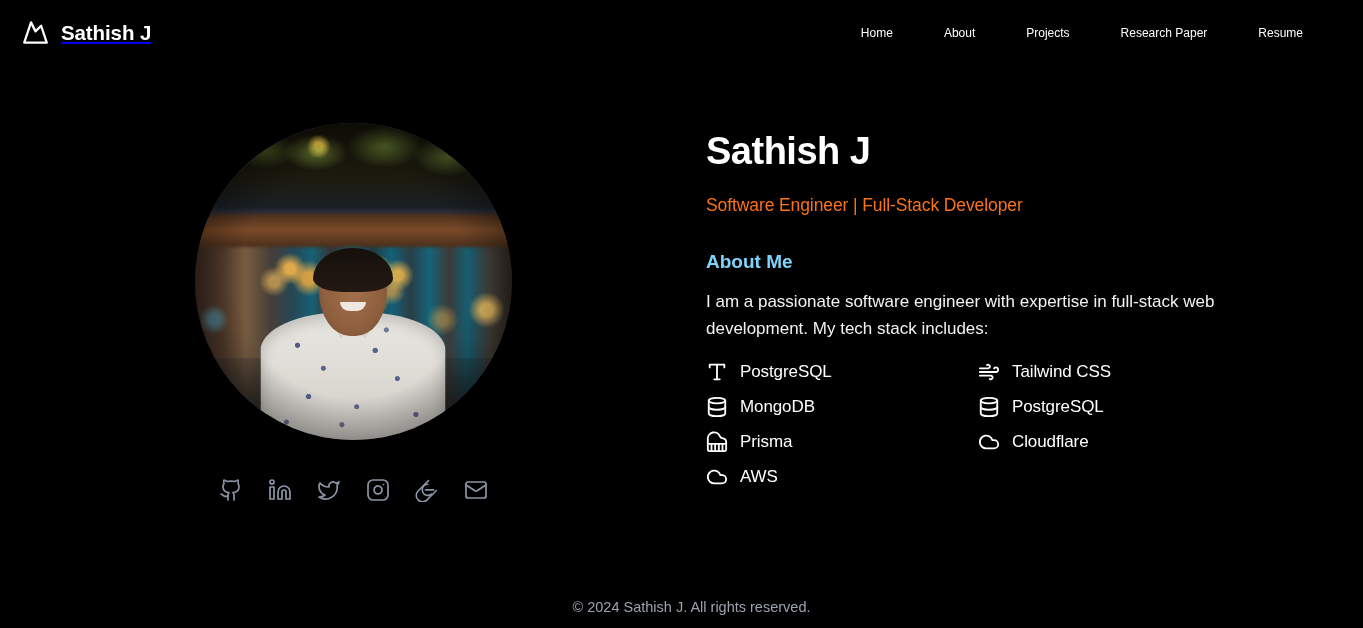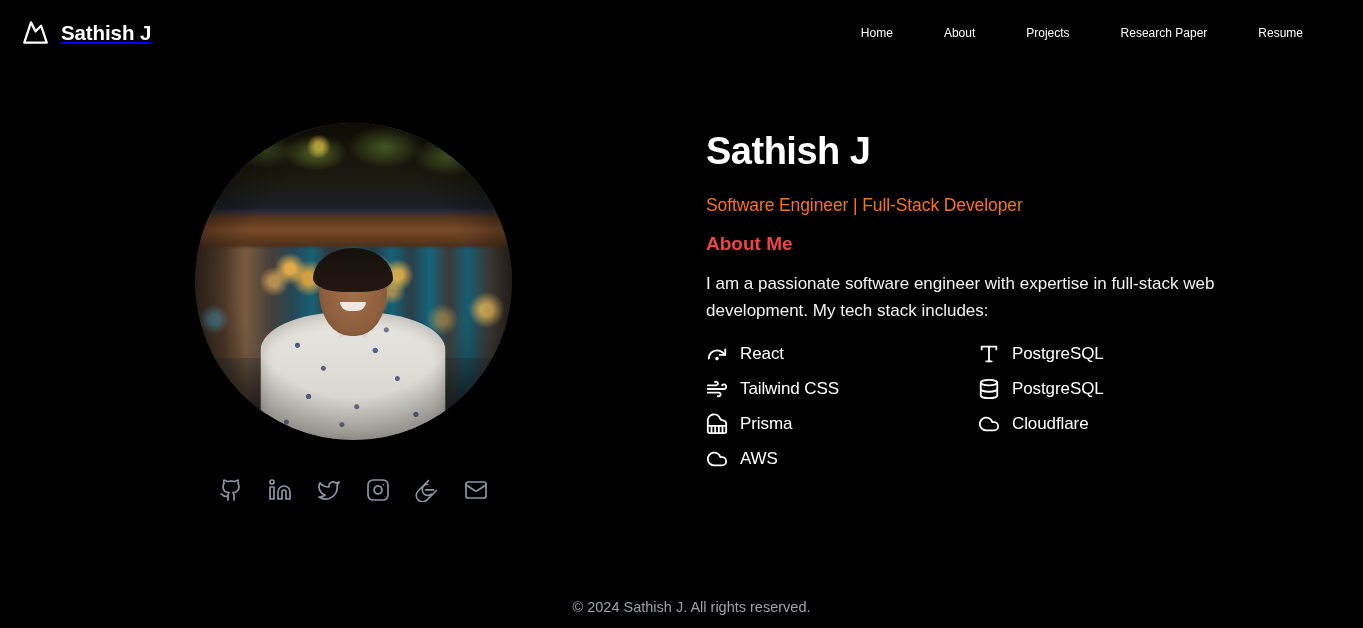--- a/index.html
+++ b/index.html
@@ -251,24 +251,24 @@
     letter-spacing: -0.5px;
     color: #ffffff;
   }
   .hero-sub {
     margin-top: 22px;
     font-size: 17.5px;
     color: #f97316;
     letter-spacing: -0.1px;
   }
   .about-title {
-    margin-top: 17px;
+    margin-top: 35px;
     font-size: 19px;
     font-weight: 700;
-    color: #ef4444;
+    color: #7dd3fc;
   }
   .about-text {
     margin-top: 16px;
     font-size: 17px;
     line-height: 1.58;
     color: #f2f2f2;
     max-width: 535px;
   }
   .stack-grid {
     margin-top: 17px;
@@ -401,30 +401,20 @@
   </section>
 
   <section class="right-col">
     <h1 class="hero-name">Sathish J</h1>
     <p class="hero-sub">Software Engineer | Full-Stack Developer</p>
     <h2 class="about-title">About Me</h2>
     <p class="about-text">I am a passionate software engineer with expertise in full-stack web development. My tech stack includes:</p>
 
     <div class="stack-grid">
 
-      <div class="stack-item">
-        <span class="stack-icon">
-          <svg viewBox="0 0 24 24" fill="none" stroke="currentColor" stroke-width="2" stroke-linecap="round" stroke-linejoin="round">
-            <circle cx="12" cy="17" r="1"></circle>
-            <path d="M21 7v6h-6"></path>
-            <path d="M3 17a9 9 0 0 1 9-9 9 9 0 0 1 6 2.3l3 2.7"></path>
-          </svg>
-        </span>
-        <span class="stack-label">React</span>
-      </div>
 
 
       <div class="stack-item">
         <span class="stack-icon">
           <svg viewBox="0 0 24 24" fill="none" stroke="currentColor" stroke-width="2" stroke-linecap="round" stroke-linejoin="round">
             <polyline points="4 7 4 4 20 4 20 7"></polyline>
             <line x1="9" x2="15" y1="20" y2="20"></line>
             <line x1="12" x2="12" y1="4" y2="20"></line>
           </svg>
         </span>
@@ -435,20 +425,30 @@
         <span class="stack-icon">
           <svg viewBox="0 0 24 24" fill="none" stroke="currentColor" stroke-width="2" stroke-linecap="round" stroke-linejoin="round">
             <path d="M12.8 19.6A2 2 0 1 0 14 16H2"></path>
             <path d="M17.5 8a2.5 2.5 0 1 1 2 4H2"></path>
             <path d="M9.8 4.4A2 2 0 1 1 11 8H2"></path>
           </svg>
         </span>
         <span class="stack-label">Tailwind CSS</span>
       </div>
 
+      <div class="stack-item">
+        <span class="stack-icon">
+          <svg viewBox="0 0 24 24" fill="none" stroke="currentColor" stroke-width="2" stroke-linecap="round" stroke-linejoin="round">
+            <ellipse cx="12" cy="5" rx="9" ry="3"></ellipse>
+            <path d="M3 5V19A9 3 0 0 0 21 19V5"></path>
+            <path d="M3 12A9 3 0 0 0 21 12"></path>
+          </svg>
+        </span>
+        <span class="stack-label">MongoDB</span>
+      </div>
 
       <div class="stack-item">
         <span class="stack-icon">
           <svg viewBox="0 0 24 24" fill="none" stroke="currentColor" stroke-width="2" stroke-linecap="round" stroke-linejoin="round">
             <ellipse cx="12" cy="5" rx="9" ry="3"></ellipse>
             <path d="M3 5V19A9 3 0 0 0 21 19V5"></path>
             <path d="M3 12A9 3 0 0 0 21 12"></path>
           </svg>
         </span>
         <span class="stack-label">PostgreSQL</span>

